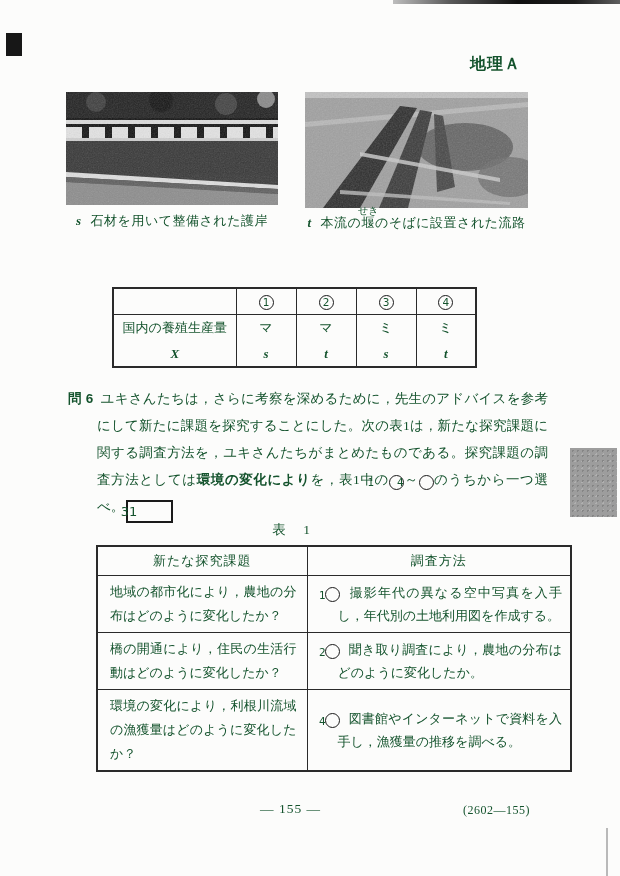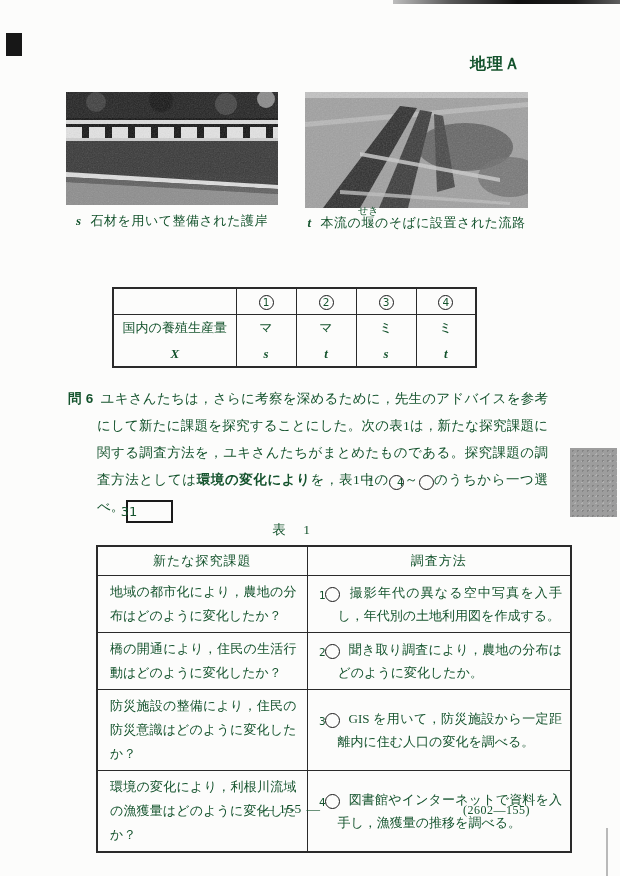--- a/index.html
+++ b/index.html
@@ -208,24 +208,20 @@
     </tr>
     <tr>
       <td class="topic">地域の都市化により，農地の分布はどのように変化したか？</td>
       <td class="method"><span class="circ">1</span><span>撮影年代の異なる空中写真を入手し，年代別の土地利用図を作成する。</span></td>
     </tr>
     <tr>
       <td class="topic">橋の開通により，住民の生活行動はどのように変化したか？</td>
       <td class="method"><span class="circ">2</span><span>聞き取り調査により，農地の分布はどのように変化したか。</span></td>
     </tr>
     <tr>
-      <td class="topic">防災施設の整備により，住民の防災意識はどのように変化したか？</td>
-      <td class="method"><span class="circ">3</span><span>GIS を用いて，防災施設から一定距離内に住む人口の変化を調べる。</span></td>
-    </tr>
-    <tr>
       <td class="topic">環境の変化により，利根川流域の漁獲量はどのように変化したか？</td>
       <td class="method"><span class="circ">4</span><span>図書館やインターネットで資料を入手し，漁獲量の推移を調べる。</span></td>
     </tr>
   </tbody>
     </table>
 
   <div class="footer-page">— 155 —</div>
   <div class="footer-code">(2602—155)</div>
 
 </div>

